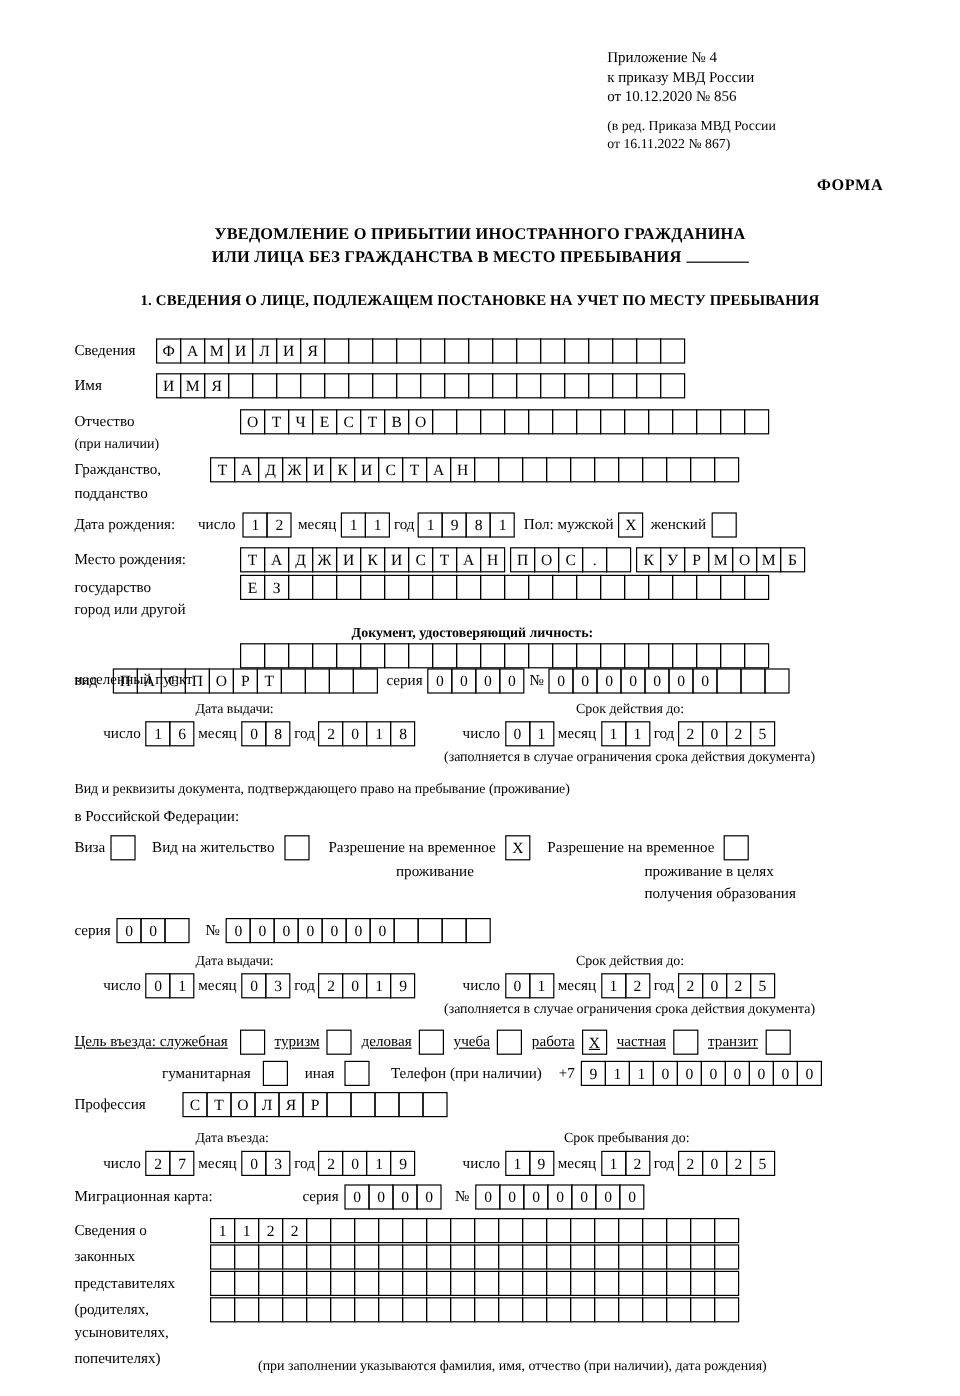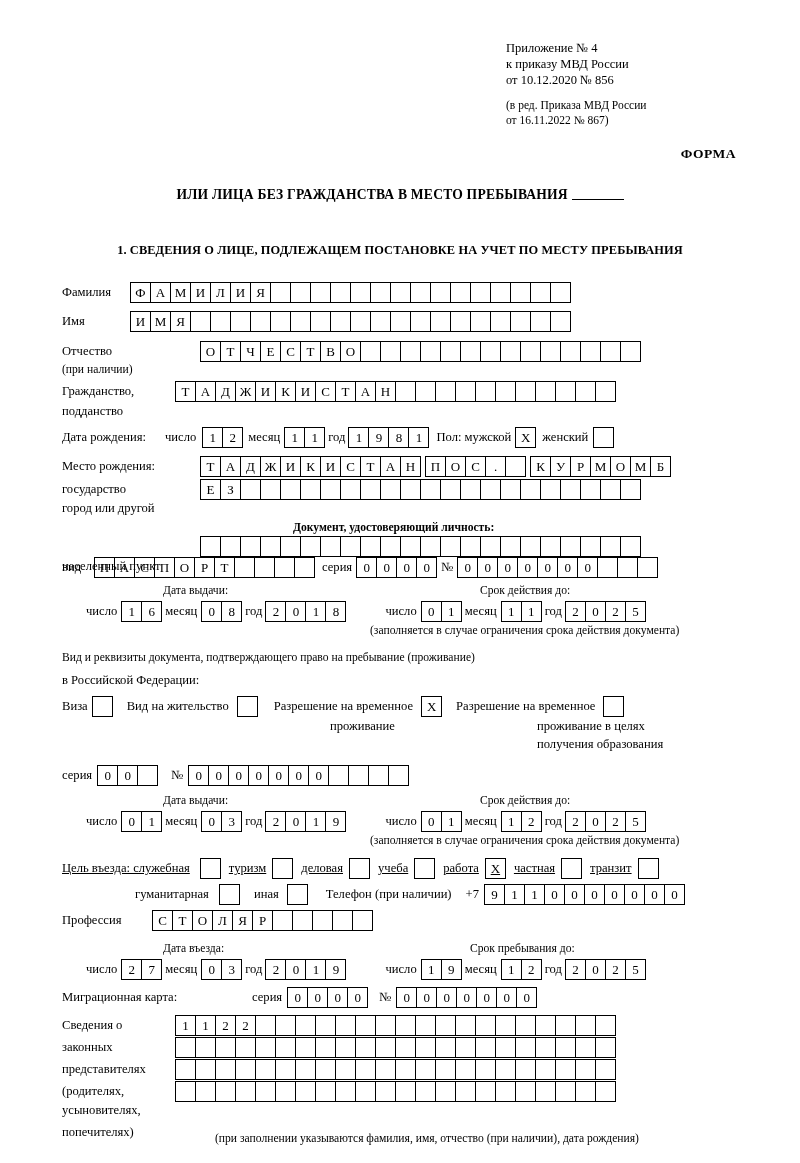--- a/index.html
+++ b/index.html
@@ -67,27 +67,28 @@
   <div class="hdr">
     <div class="line">Приложение № 4</div>
     <div class="line">к приказу МВД России</div>
     <div class="line">от 10.12.2020 № 856</div>
     <div class="sub">(в ред. Приказа МВД России</div>
     <div class="sub" style="margin-top:0">от 16.11.2022 № 867)</div>
   </div>
   <div class="forma">ФОРМА</div>
 
   <div class="title">
+    <div>УВЕДОМЛЕНИЕ О ПРИБЫТИИ ИНОСТРАННОГО ГРАЖДАНИНА</div>
     <div><span>ИЛИ ЛИЦА БЕЗ ГРАЖДАНСТВА В МЕСТО ПРЕБЫВАНИЯ</span> <span class="u"></span></div>
   </div>
   <div class="section1">1. СВЕДЕНИЯ О ЛИЦЕ, ПОДЛЕЖАЩЕМ ПОСТАНОВКЕ НА УЧЕТ ПО МЕСТУ ПРЕБЫВАНИЯ</div>
 
   <div id="rows">
       <div class="row" style="top: 282px; left: 62px;">
-        <span class="lbl " style="width: 68px;">Фамилия</span>
+        <span class="lbl " style="width: 68px;">Сведения</span>
         <div class="cells">
           <div class="cell">Ф</div>
           <div class="cell">А</div>
           <div class="cell">М</div>
           <div class="cell">И</div>
           <div class="cell">Л</div>
           <div class="cell">И</div>
           <div class="cell">Я</div>
           <div class="cell"></div>
           <div class="cell"></div>

